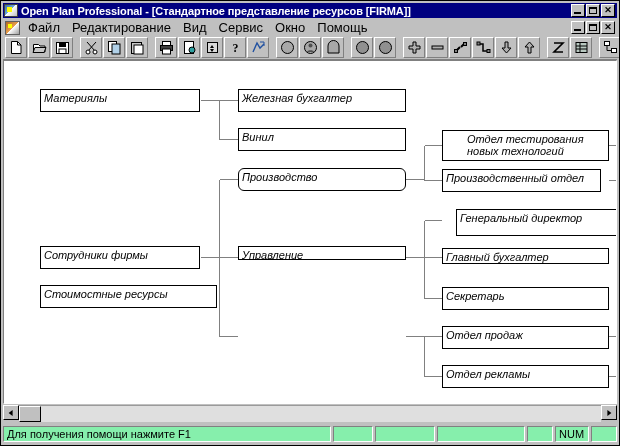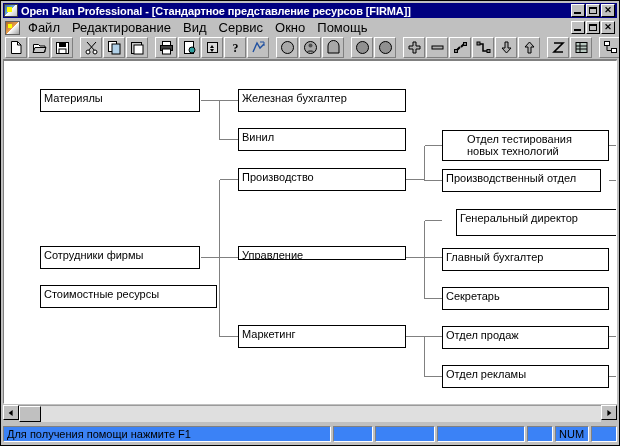--- a/index.html
+++ b/index.html
@@ -159,20 +159,21 @@
     position: absolute;
     left: 2px; top: 59px;
     width: 614px; height: 344px;
     background: #ffffff;
     border-top: 1px solid #808080;
     border-left: 1px solid #808080;
     border-right: 1px solid #ffffff;
     border-bottom: 1px solid #ffffff;
     box-sizing: border-box;
     overflow: hidden;
+    font-style: italic;
   }
   .canvas {
     position: absolute;
     left: 0; top: 0;
     width: 612px; height: 342px;
   }
   .canvas svg { position:absolute; left:0; top:0; }
 
   .node {
     position: absolute;
@@ -256,21 +257,21 @@
     left: 2px; top: 424px;
     width: 614px; height: 18px;
     background: #c0c0c0;
     display: flex;
     align-items: center;
     gap: 2px;
     box-sizing: border-box;
   }
   .sb-pane {
     height: 16px;
-    background: #3b82f6;
+    background: #86efac;
     border-top: 1px solid #808080;
     border-left: 1px solid #808080;
     border-right: 1px solid #ffffff;
     border-bottom: 1px solid #ffffff;
     box-sizing: border-box;
     font-size: 11px;
     color: #000;
     padding: 1px 3px;
     line-height: 13px;
     white-space: nowrap;
@@ -546,45 +547,42 @@
       </div>
 
       <div class="node" style="left:234px; top:28px; width:168px; height:23px;">
         <span>Железная бухгалтер</span>
       </div>
 
       <div class="node" style="left:234px; top:67px; width:168px; height:23px;">
         <span>Винил</span>
       </div>
 
-      <div class="node" style="left:234px; top:107px; width:168px; height:23px;">
+      <div class="node" style="left:234px; top:107px; width:168px; height:23px;border-radius:6px;">
         <span>Производство</span>
       </div>
 
       <div class="node" style="left:234px; top:185px; width:168px; height:14px;">
         <span>Управление</span>
       </div>
 
-      <div class="node" style="left:234px; top:264px; width:168px; height:23px;">
-        <span>Маркетинг</span>
-      </div>
 
       <div class="node" style="left:438px; top:69px; width:167px; height:31px;padding-left:24px;">
         <span>Отдел тестирования новых технологий</span>
       </div>
 
       <div class="node" style="left:438px; top:108px; width:159px; height:23px;">
         <span>Производственный отдел</span>
       </div>
 
       <div class="node" style="left:452px; top:148px; width:167px; height:27px;">
         <span>Генеральный директор</span>
       </div>
 
-      <div class="node" style="left:438px; top:187px; width:167px; height:23px;">
+      <div class="node" style="left:438px; top:187px; width:167px; height:16px;">
         <span>Главный бухгалтер</span>
       </div>
 
       <div class="node" style="left:438px; top:226px; width:167px; height:23px;">
         <span>Секретарь</span>
       </div>
 
       <div class="node" style="left:438px; top:265px; width:167px; height:23px;">
         <span>Отдел продаж</span>
       </div>

